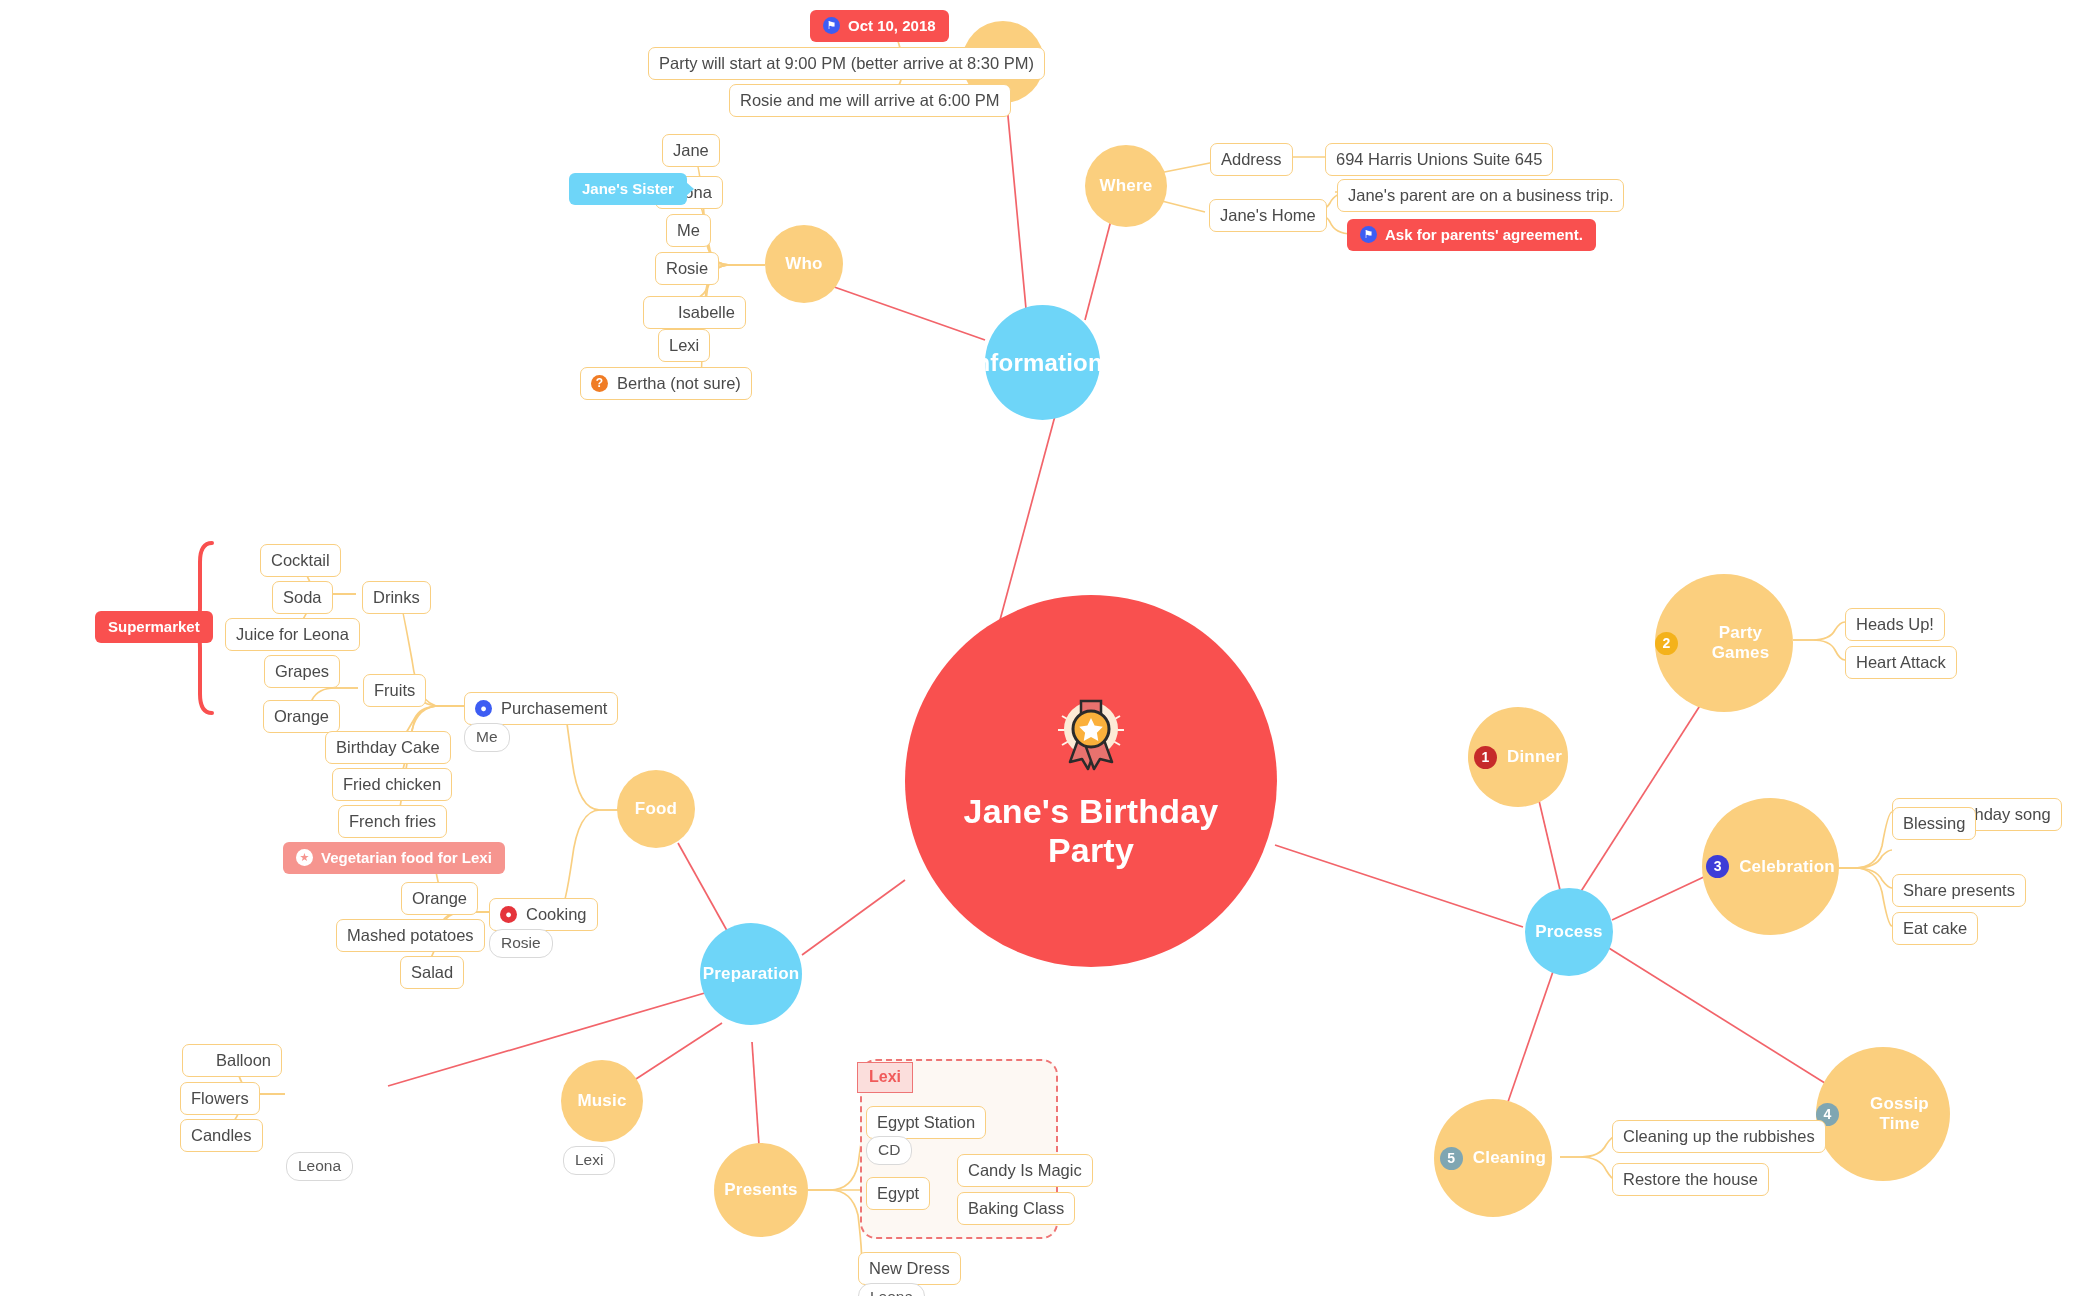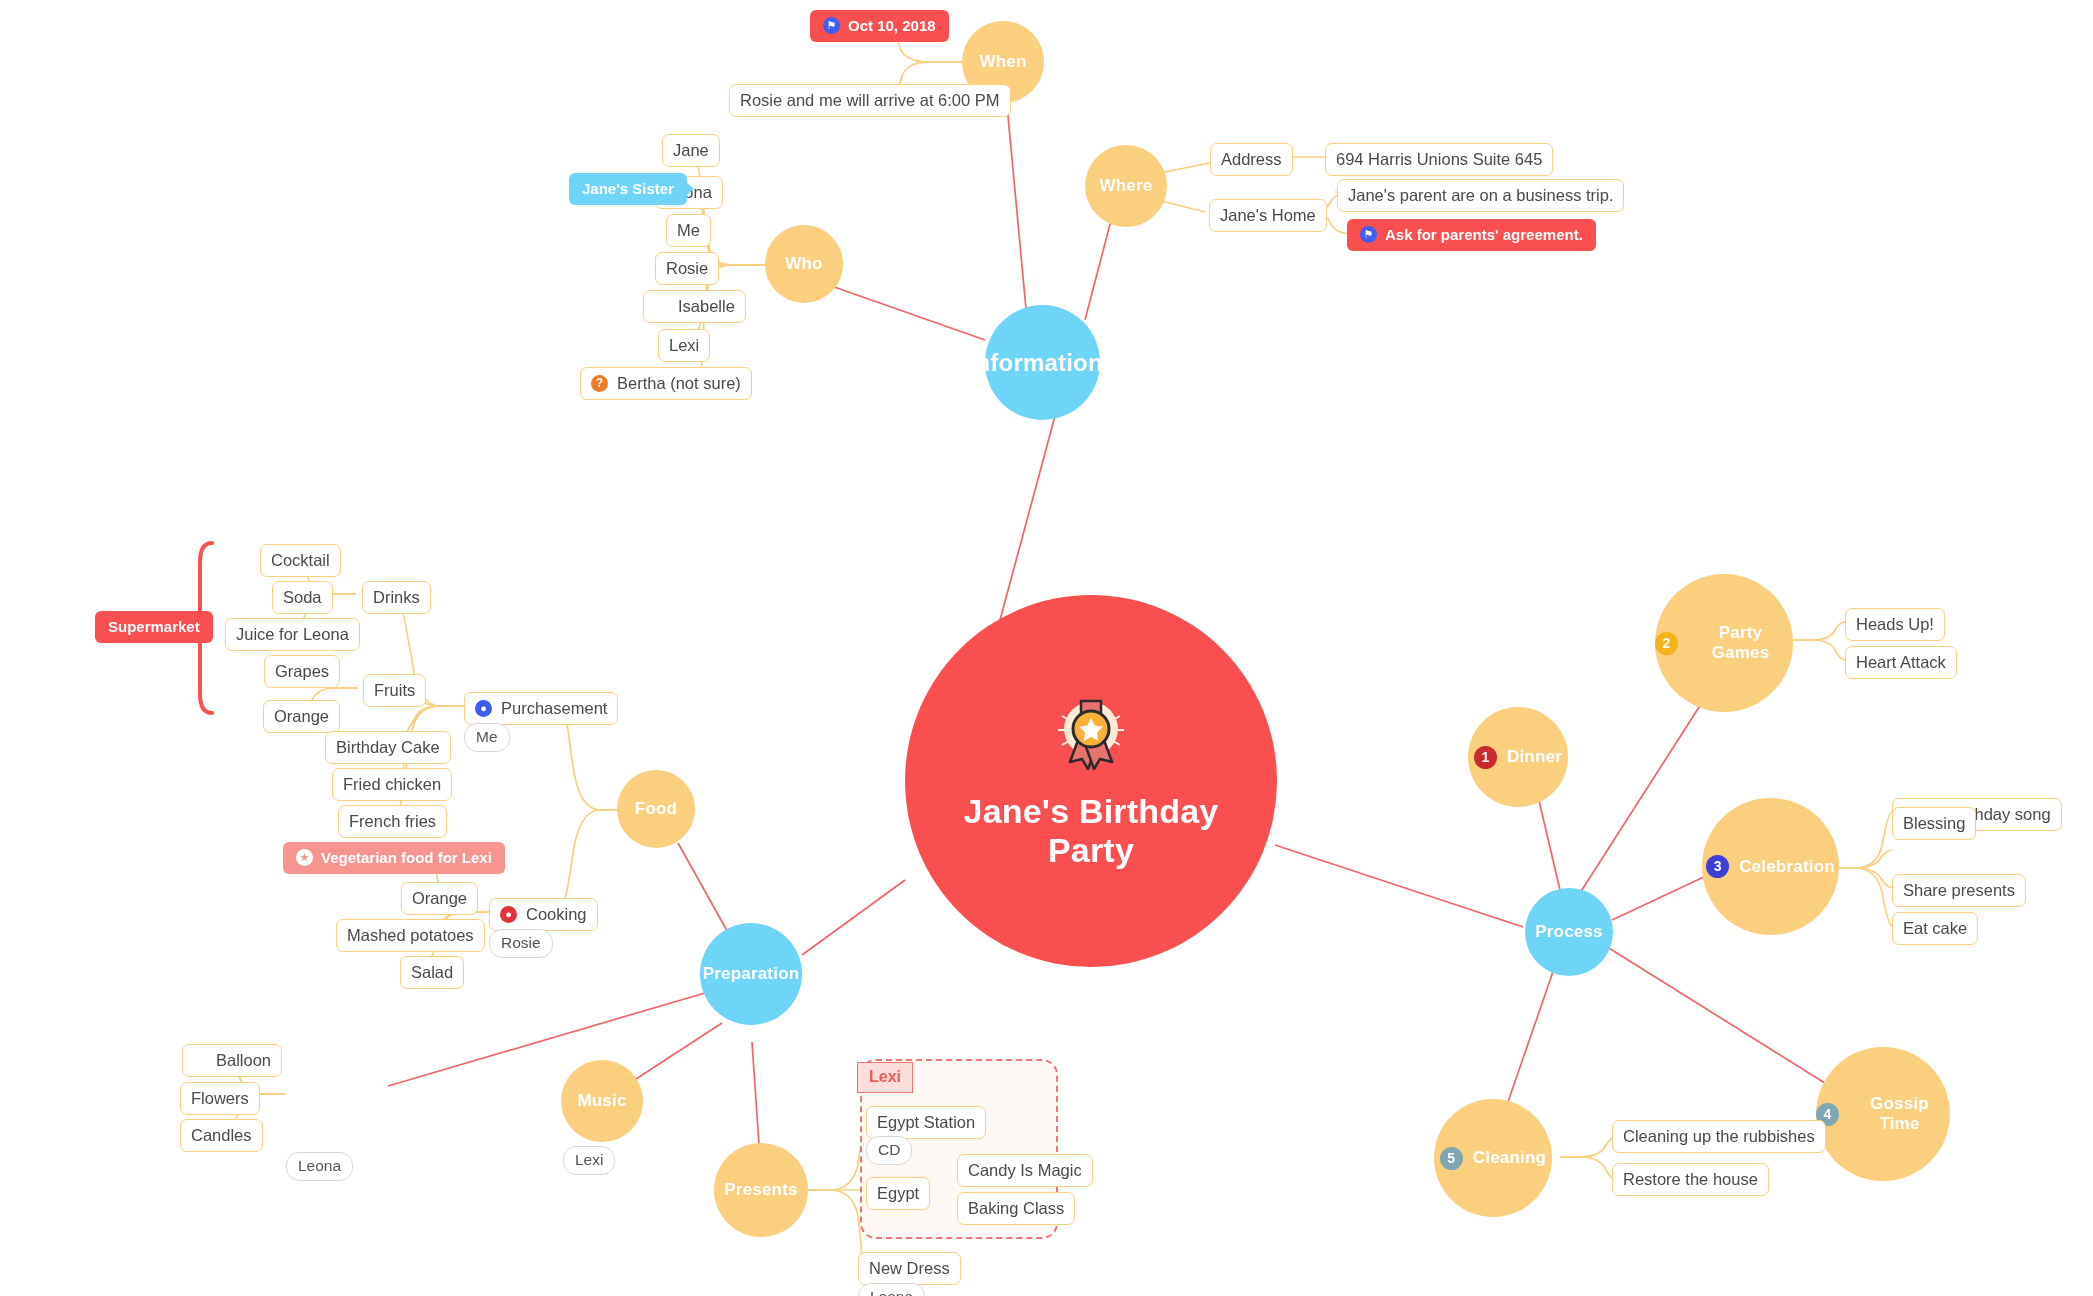--- a/index.html
+++ b/index.html
@@ -259,39 +259,40 @@
     </div>
   </div>
 
   <div class="circle c-blue" style="left:985px; top:305px; width:115px; height:115px; font-size:24px;">Informations</div>
 
   <div class="circle c-amber" style="left:962px; top:21px; width:82px; height:82px; font-size:17px;">When</div>
   <div class="badge badge-red" style="left:810px; top:10px;">
     <span class="ic ic-flag"></span>
     <span>Oct 10, 2018</span>
   </div>
+  <div class="box" style="left:648px; top:47px;">Party will start at 9:00 PM (better arrive at 8:30 PM)</div>
   <div class="box" style="left:729px; top:84px;">Rosie and me will arrive at 6:00 PM</div>
 
   <div class="circle c-amber" style="left:1085px; top:145px; width:82px; height:82px; font-size:17px;">Where</div>
   <div class="box" style="left:1210px; top:143px;">Address</div>
   <div class="box" style="left:1325px; top:143px;">694 Harris Unions Suite 645</div>
   <div class="box" style="left:1209px; top:199px;">Jane's Home</div>
   <div class="box" style="left:1337px; top:179px;">Jane's parent are on a business trip.</div>
   <div class="badge badge-red" style="left:1347px; top:219px;">
     <span class="ic ic-flag"></span>
     <span>Ask for parents' agreement.</span>
   </div>
 
   <div class="circle c-amber" style="left:765px; top:225px; width:78px; height:78px; font-size:17px;">Who</div>
   <div class="box" style="left:662px; top:134px;">Jane</div>
   <div class="box" style="left:655px; top:176px;">Leona</div>
   <div class="badge badge-blue" style="left:569px; top:173px;">Jane's Sister</div>
   <div class="box" style="left:666px; top:214px;">Me</div>
   <div class="box" style="left:655px; top:252px;">Rosie</div>
-  <div class="box" style="left:643px; top:290px;padding-left:34px;">Isabelle</div>
+  <div class="box" style="left:643px; top:296px;padding-left:34px;">Isabelle</div>
   <div class="box" style="left:658px; top:329px;">Lexi</div>
   <div class="box boxicon" style="left:580px; top:367px;">
     <span class="ic ic-q">?</span>
     <span>Bertha (not sure)</span>
   </div>
 
   <div class="circle c-blue" style="left:700px; top:923px; width:102px; height:102px; font-size:17px;">Preparation</div>
 
   <div class="circle c-amber" style="left:617px; top:770px; width:78px; height:78px; font-size:17px;">Food</div>
 

